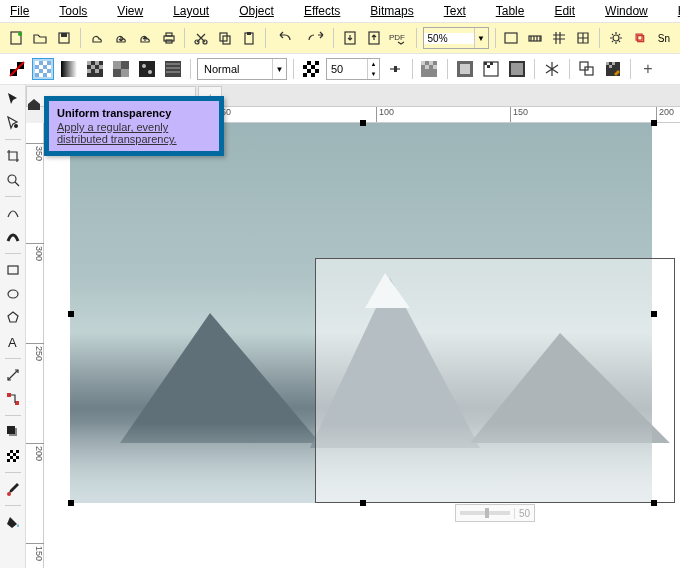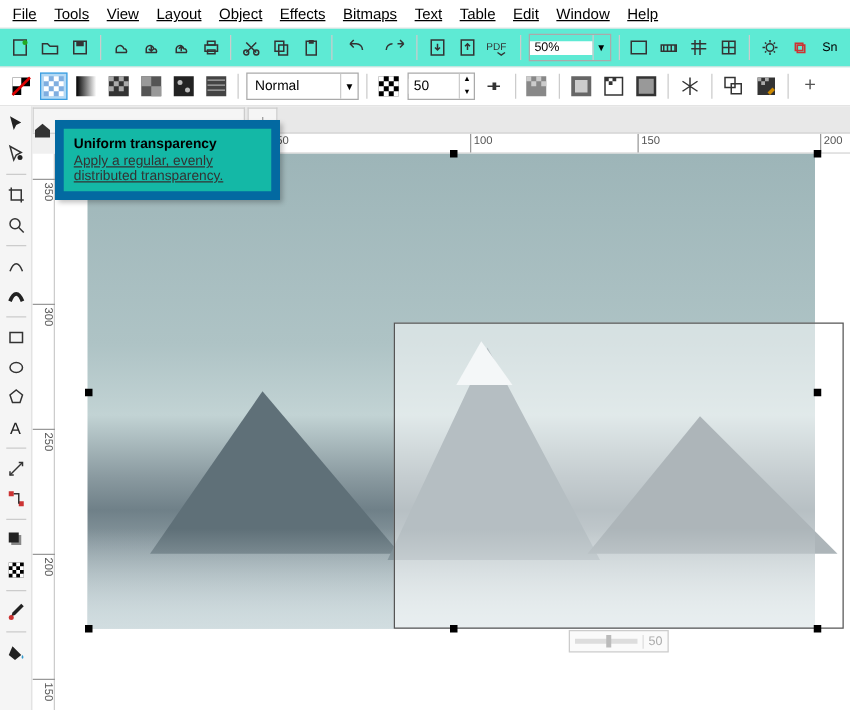--- a/index.html
+++ b/index.html
@@ -1,22 +1,22 @@
 <!DOCTYPE html>
 <html><head>
 <meta charset="utf-8">
 <style>
 * { margin: 0; padding: 0; box-sizing: border-box; font-family: "Segoe UI", Tahoma, sans-serif; }
 body { width: 680px; height: 568px; overflow: hidden; background: #fff; position: relative; }
 
-.menubar { display: flex; gap: 2px; padding: 2px 4px; background: #fff; font-size: 12px; border-bottom: 1px solid #e4e4e4; }
+.menubar { display: flex; gap: 18px; padding: 2px 4px; background: #fff; font-size: 12px; border-bottom: 1px solid #e4e4e4; }
 .menubar .menu { padding: 2px 6px; cursor: default; }
 .menubar .menu .ul { text-decoration: underline; }
 
-.toolbar1 { display: flex; align-items: center; gap: 4px; padding: 4px 6px; background: #5eead4; border-bottom: 1px solid #e4e4e4; }
+.toolbar1 { display: flex; align-items: center; gap: 4px; padding: 4px 6px; background: #fef9c3; border-bottom: 1px solid #e4e4e4; }
 .tbtn { width: 22px; height: 22px; display: flex; align-items: center; justify-content: center; cursor: default; }
 .tbtn.wide { width: 28px; }
 .tsep { width: 1px; height: 20px; background: #ccc; margin: 0 2px; }
 .zoom-combo { display: flex; align-items: center; border: 1px solid #aaa; height: 22px; }
 .zoom-combo input { border: none; width: 50px; padding: 0 4px; font-size: 10px; outline: none; }
 .zoom-combo .dd { width: 14px; height: 20px; display: flex; align-items: center; justify-content: center; border-left: 1px solid #ccc; font-size: 8px; }
 
 .toolbar2 { display: flex; align-items: center; gap: 4px; padding: 4px 6px; background: #fff; border-bottom: 1px solid #e4e4e4; }
 .tbtn.selected { background: #b3d9f5; border: 1px solid #3a9de0; }
 .merge-combo { display: flex; align-items: center; border: 1px solid #aaa; height: 22px; width: 90px; }
@@ -59,21 +59,21 @@
 .trans-slider { position: absolute; bottom: -20px; left: 50%; transform: translateX(-50%); width: 80px; height: 18px; border: 1px solid #ccc; background: #fafafa; display: flex; align-items: center; font-size: 10px; color: #aaa; }
 .trans-slider .track { flex: 1; height: 4px; background: #ddd; margin: 0 4px; position: relative; }
 .trans-slider .thumb { position: absolute; left: 50%; top: -3px; width: 4px; height: 10px; background: #bbb; }
 .trans-slider .val { padding: 0 4px; border-left: 1px solid #ddd; }
 
 .sel-handle { position: absolute; width: 6px; height: 6px; background: #000; }
 .h-tl { top: -3px; left: 24px; } .h-tm { top: -3px; left: 316px; } .h-tr { top: -3px; left: 607px; }
 .h-ml { top: 188px; left: 24px; } .h-mr { top: 188px; left: 607px; }
 .h-bl { top: 377px; left: 24px; } .h-bm { top: 377px; left: 316px; } .h-br { top: 377px; left: 607px; }
 
-.tooltip { position: absolute; top: 96px; left: 44px; width: 180px; background: #14b8a6; border: 7px solid #0369a1; box-shadow: 2px 2px 4px rgba(0,0,0,0.25); padding: 6px 8px; font-size: 11px; z-index: 50; }
+.tooltip { position: absolute; top: 96px; left: 44px; width: 180px; background: #c4b5fd; border: 5px solid #0369a1; box-shadow: 2px 2px 4px rgba(0,0,0,0.25); padding: 6px 8px; font-size: 11px; z-index: 50; }
 .tooltip .tt-title { font-weight: bold; margin-bottom: 2px; }
 .tooltip .tt-body { color: #333; text-decoration: underline; }
 
 svg { display: block; }
 .ico { stroke: #333; stroke-width: 1.2; fill: none; }
 </style>
 </head>
 <body>
 
 <div class="menubar">

